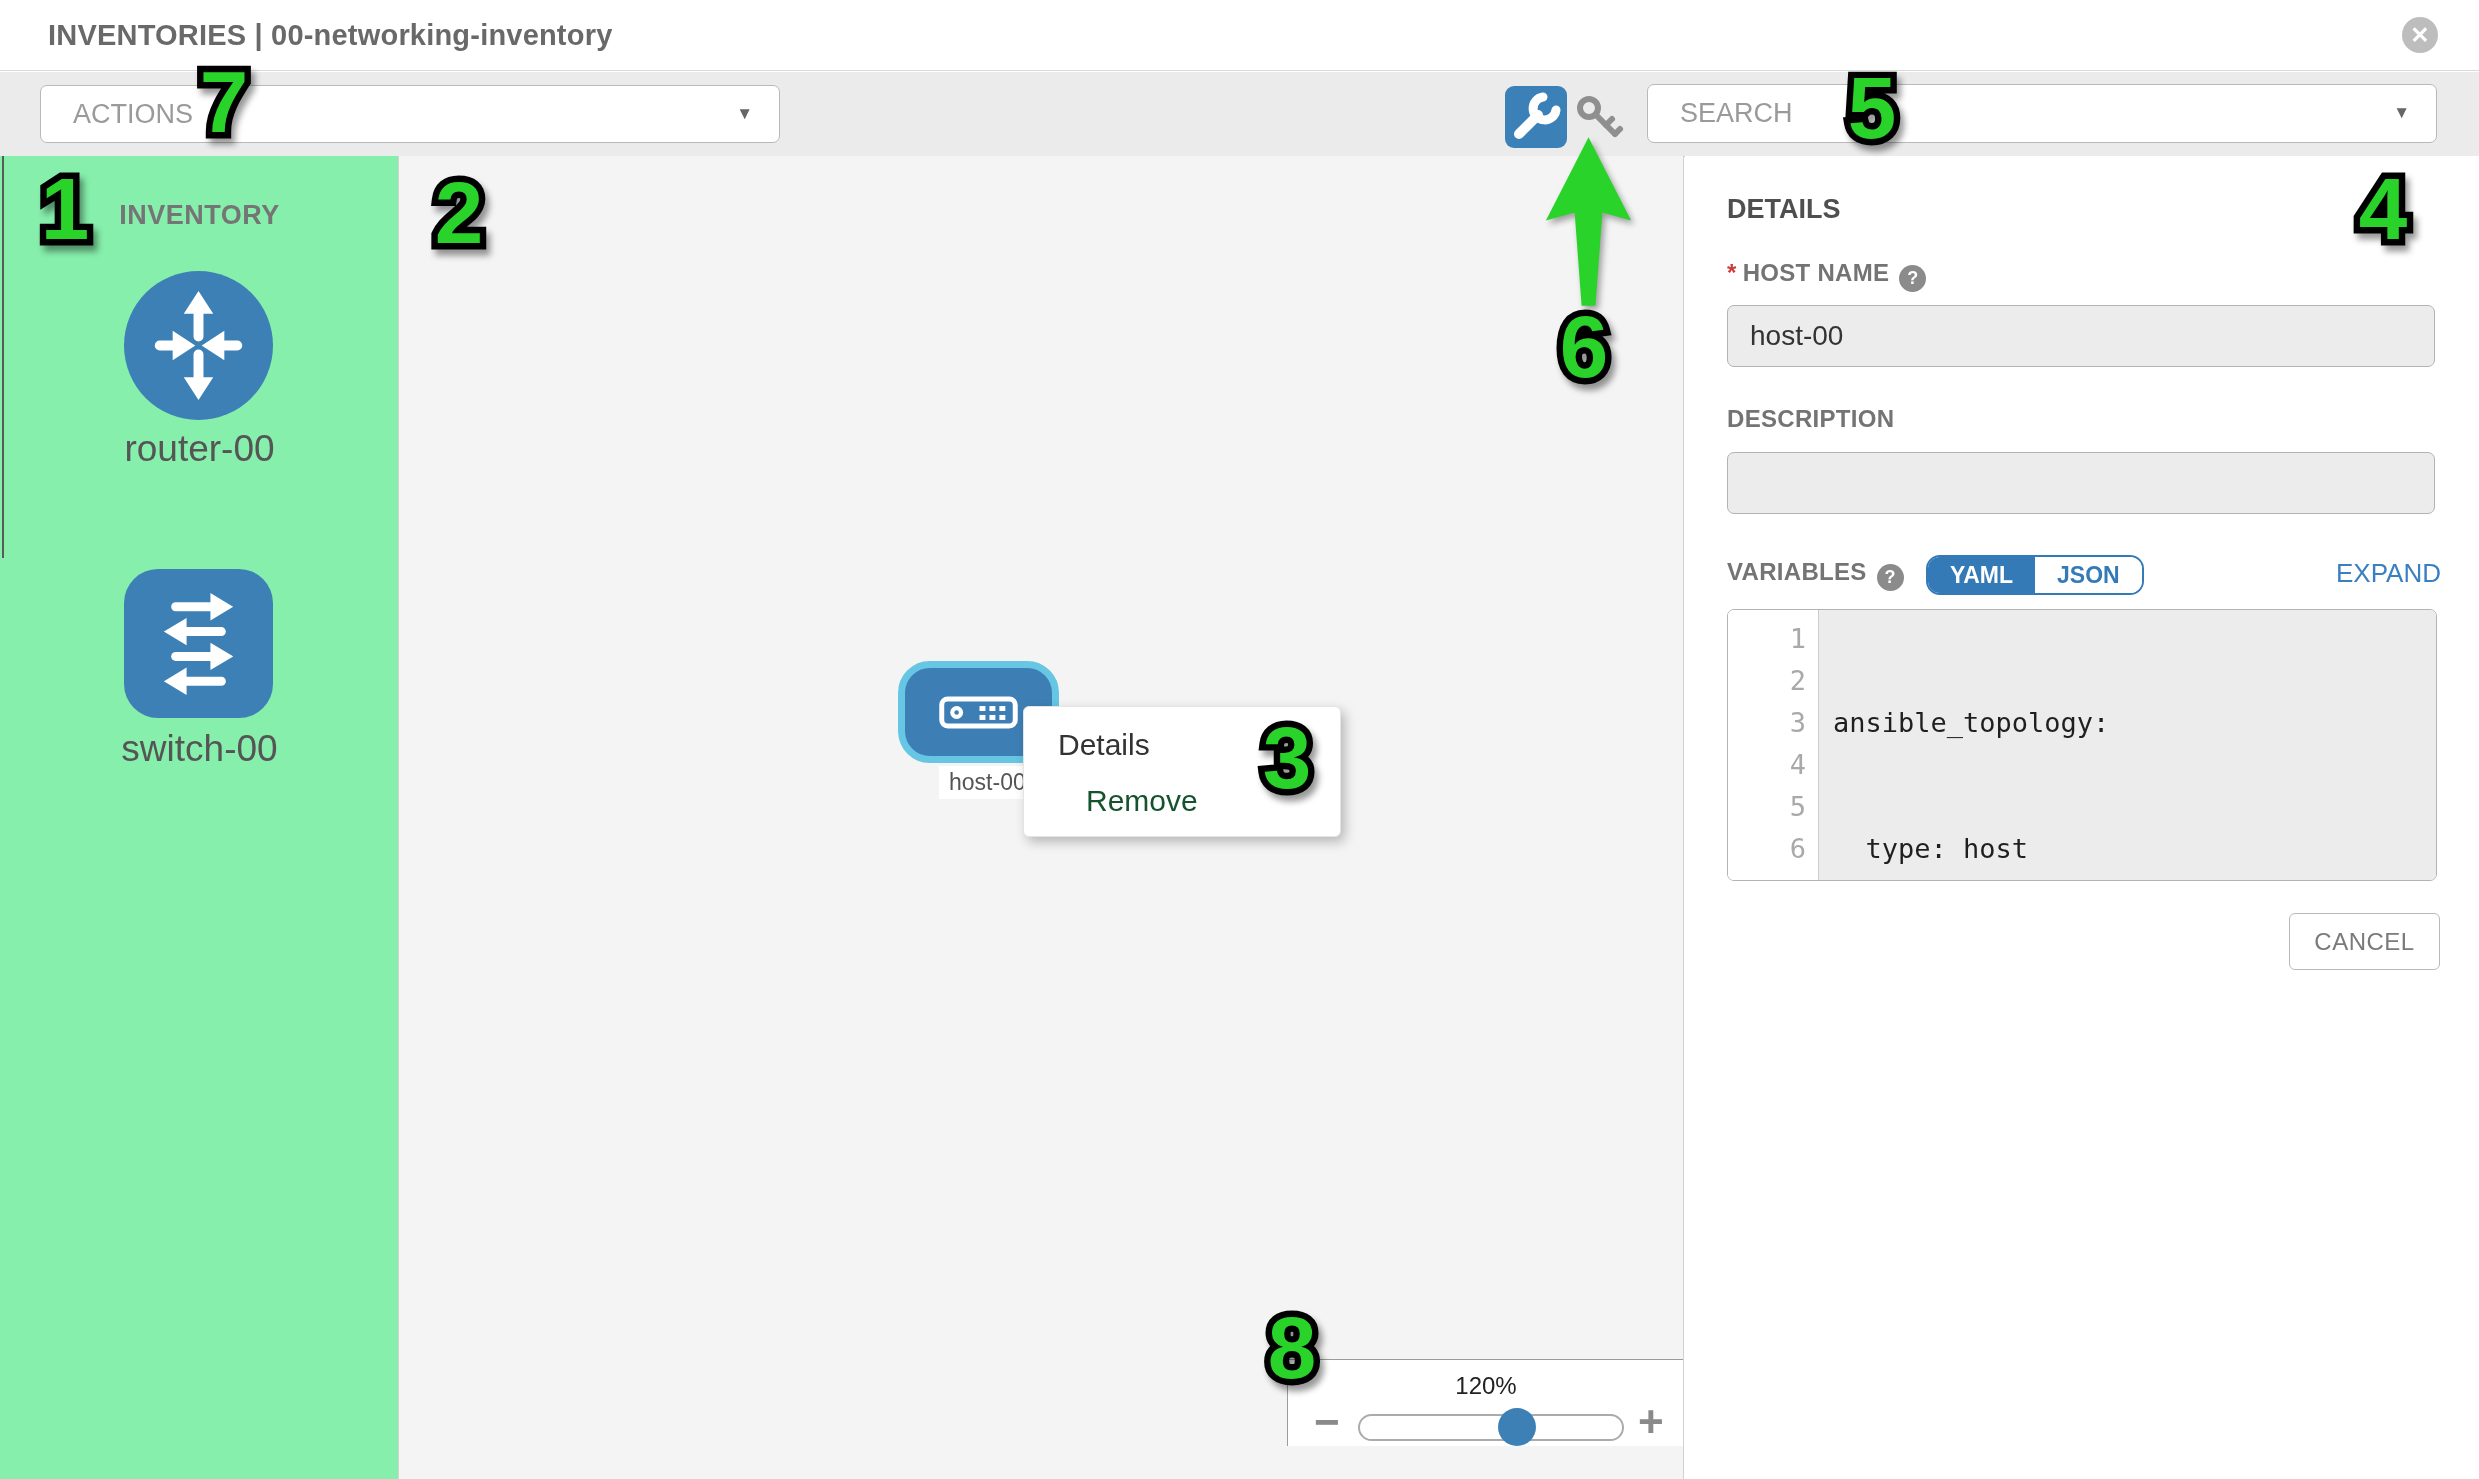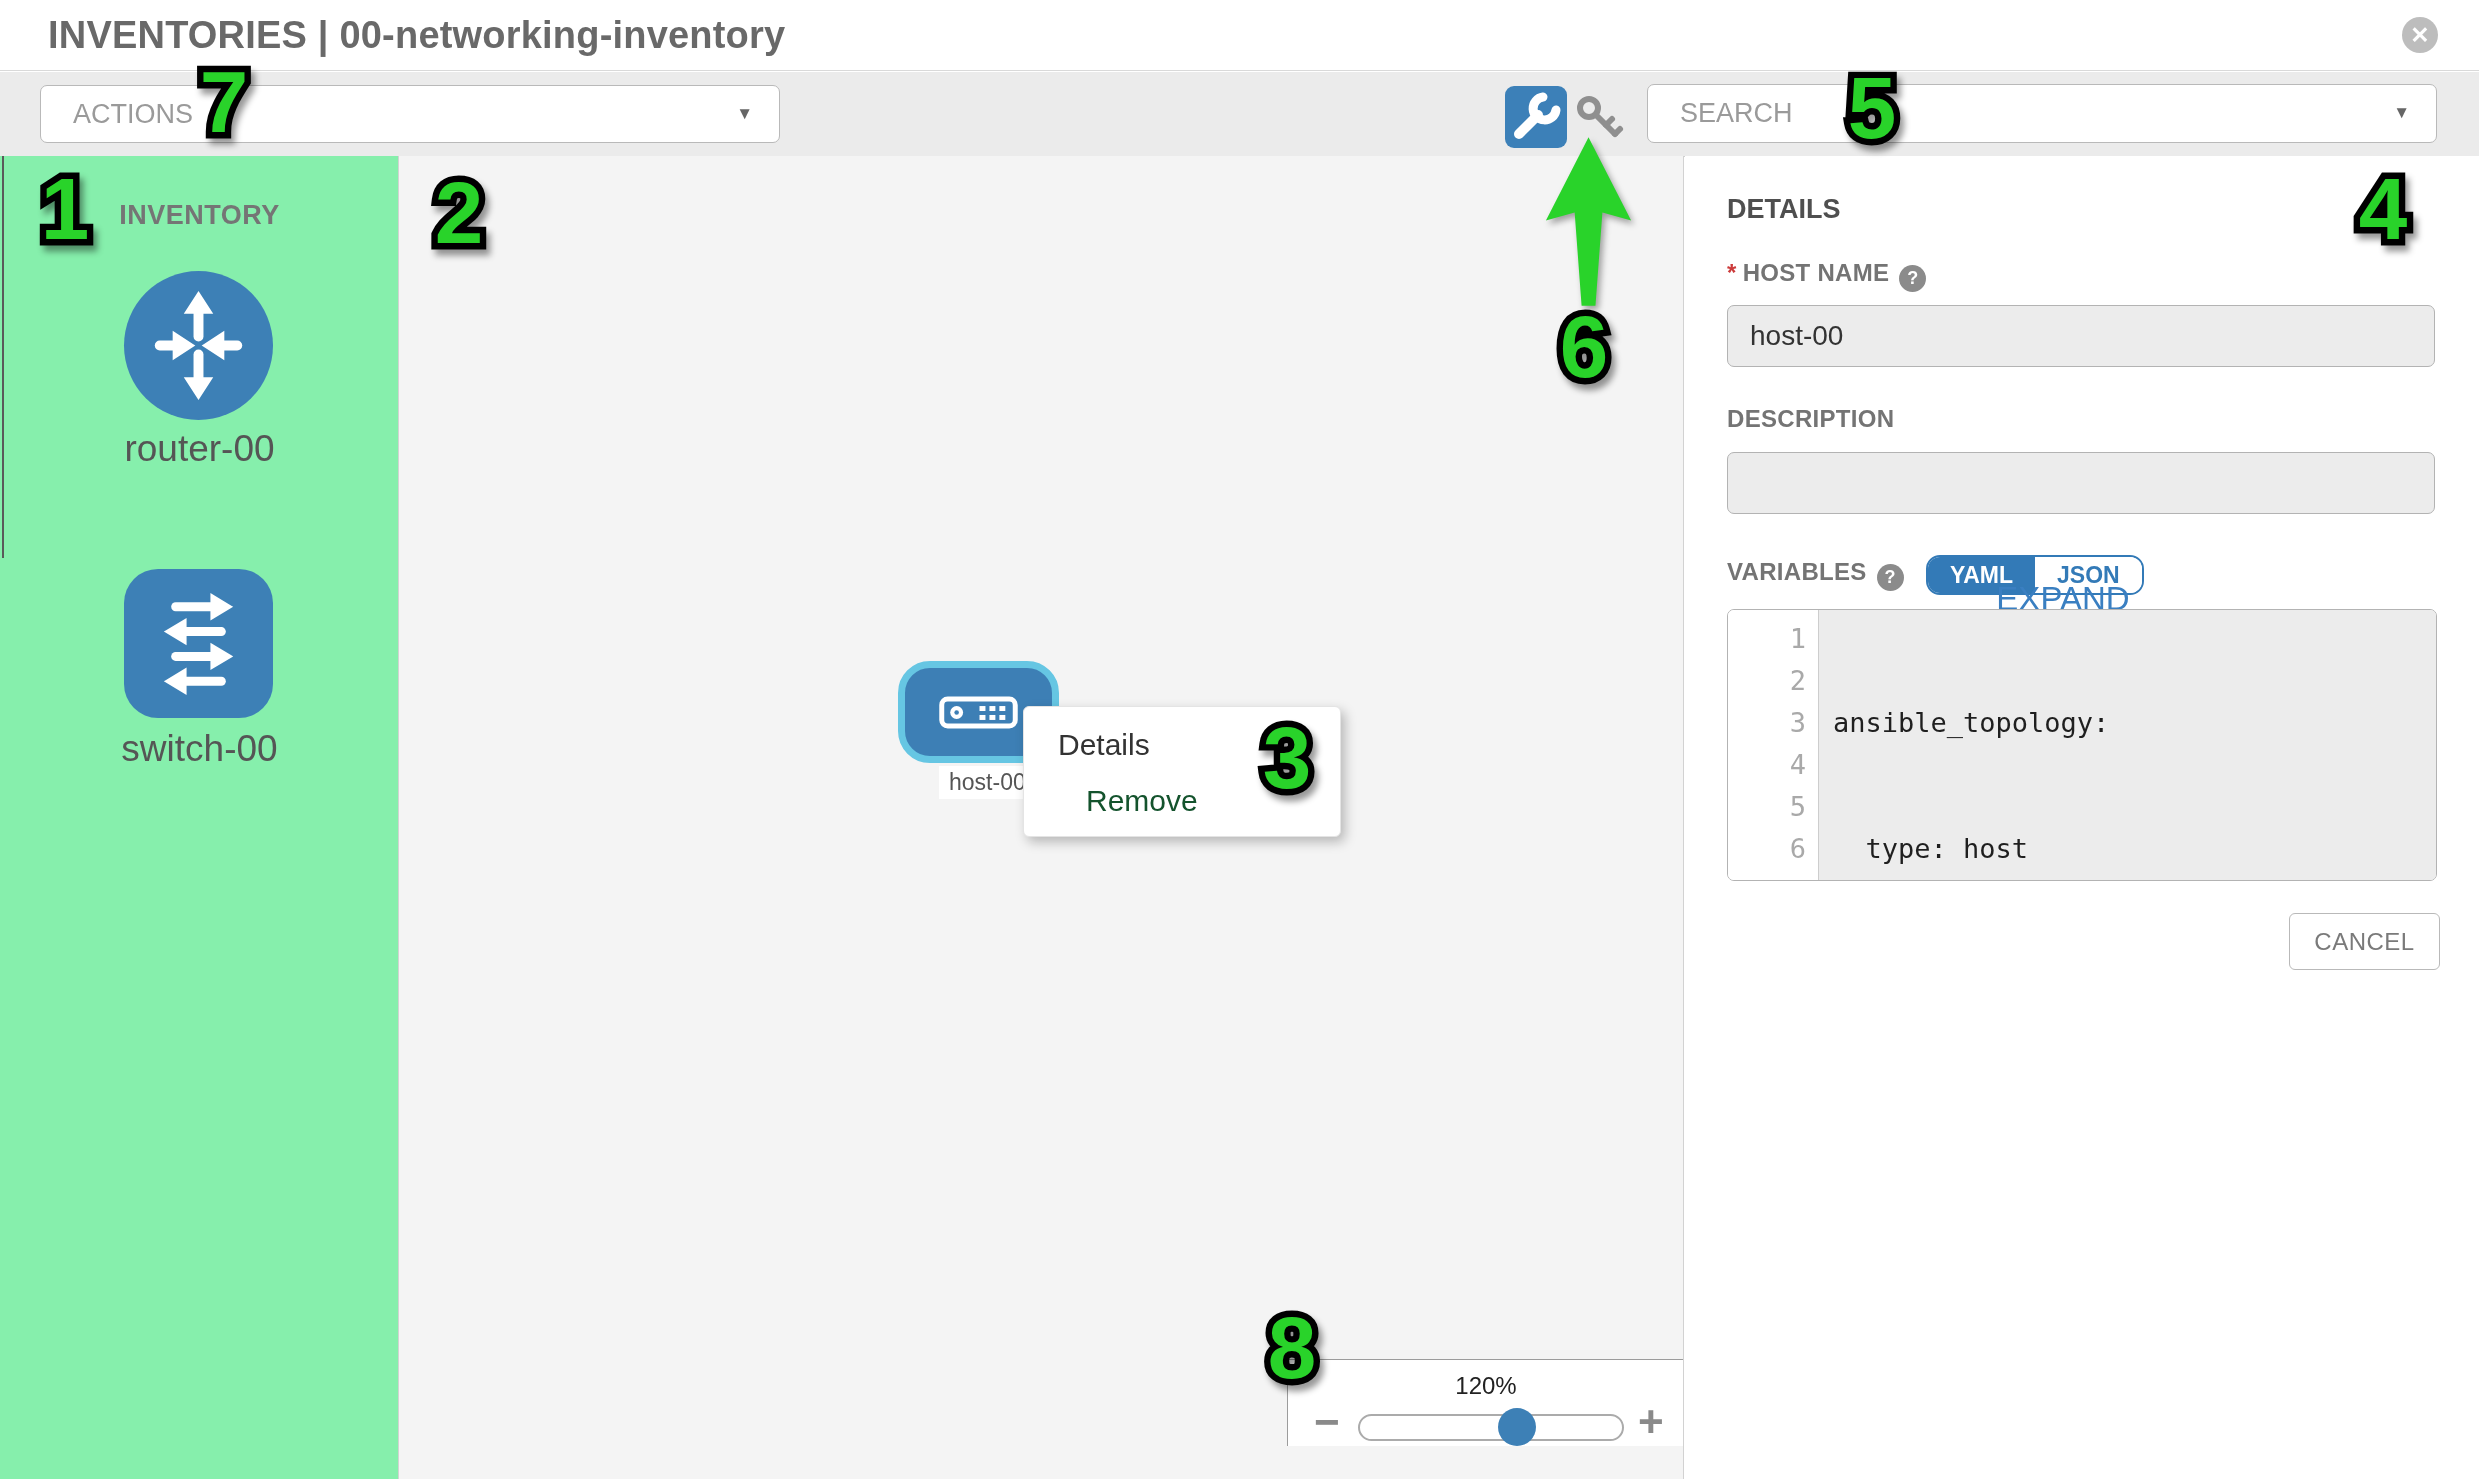--- a/index.html
+++ b/index.html
@@ -4,21 +4,21 @@
 <style>
   * { margin:0; padding:0; box-sizing:border-box; }
   html,body { width:2480px; height:1480px; overflow:hidden; background:#fff;
     font-family:"Liberation Sans", sans-serif; }
   #app { position:relative; width:2480px; height:1480px; background:#fff; }
 
   
   .app-header { position:absolute; left:0; top:0; width:2480px; height:71px;
     background:#fff; border-bottom:1px solid #d9d9d9; }
   .app-title { position:absolute; left:48px; top:0; line-height:71px;
-    font-size:38px; font-weight:bold; color:#696969; letter-spacing:0.2px; }
+    font-size:29px; font-weight:bold; color:#696969; letter-spacing:0.2px; }
   .close-btn { position:absolute; left:2402px; top:17px; width:36px; height:36px;
     border-radius:50%; background:#bdbdbd; color:#fff; font-size:23px; font-weight:bold;
     text-align:center; line-height:36px; cursor:pointer; }
 
   
   .toolbar { position:absolute; left:0; top:72px; width:2480px; height:85px;
     background:#ebebeb; border-bottom:1px solid #cfcfcf; }
   .combo { position:absolute; height:58px; background:#fff; border:1px solid #b9b9b9;
     border-radius:7px; cursor:pointer; }
   .combo .combo-text { position:absolute; left:32px; top:0; line-height:56px;
@@ -81,22 +81,22 @@
     vertical-align:-3px; margin-left:10px; cursor:pointer; }
   .text-input { position:absolute; left:42px; width:708px; height:62px; background:#ececec;
     border:1px solid #b3b3b3; border-radius:7px; font-size:28px; color:#333;
     padding-left:22px; font-family:"Liberation Sans", sans-serif; }
   .toggle-group { position:absolute; left:241px; top:399px; height:40px;
     border:2px solid #337ab7; border-radius:14px; overflow:hidden; display:flex; }
   .toggle-btn { height:36px; line-height:36px; padding:0 22px; font-size:23px; font-weight:bold;
     cursor:pointer; }
   .toggle-btn.active { background:#337ab7; color:#fff; }
   .toggle-btn.inactive { background:#fff; color:#337ab7; }
-  .expand-link { position:absolute; left:0; top:424px; width:756px; text-align:center;
-    font-size:33px; color:#3a7fc1; cursor:pointer; }
+  .expand-link { position:absolute; left:0; top:402px; width:756px; text-align:right;
+    font-size:26px; color:#3a7fc1; cursor:pointer; }
   .code-editor { position:absolute; left:42px; top:453px; width:710px; height:272px;
     border:1px solid #b3b3b3; border-radius:7px; overflow:hidden; display:flex;
     font-family:"DejaVu Sans Mono", monospace; font-size:27px; line-height:42px; }
   .gutter { width:91px; background:#fff; border-right:1px solid #cdcdcd; padding-top:8px; }
   .gutter div { text-align:right; padding-right:12px; color:#a9a9a9; }
   .code-area { flex:1; background:#ececec; padding:8px 0 0 14px; color:#1f1f1f; white-space:pre; }
   .cancel-btn { position:absolute; left:604px; top:757px; width:151px; height:57px;
     background:#fff; border:1px solid #b9b9b9; border-radius:6px; color:#7a7a7a;
     font-size:24px; letter-spacing:0.5px; text-align:center; line-height:55px; cursor:pointer; }
 

